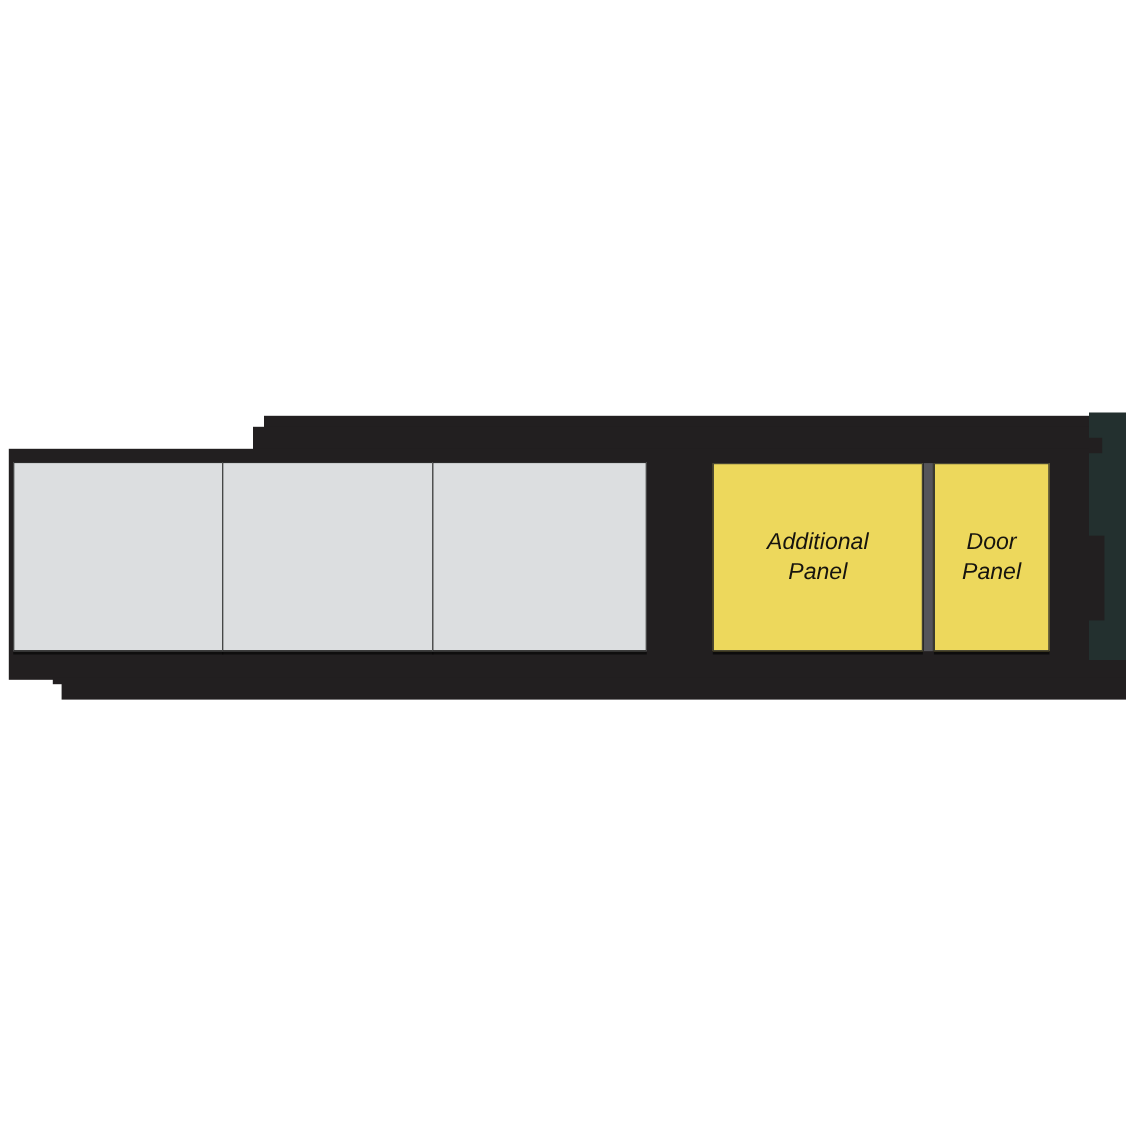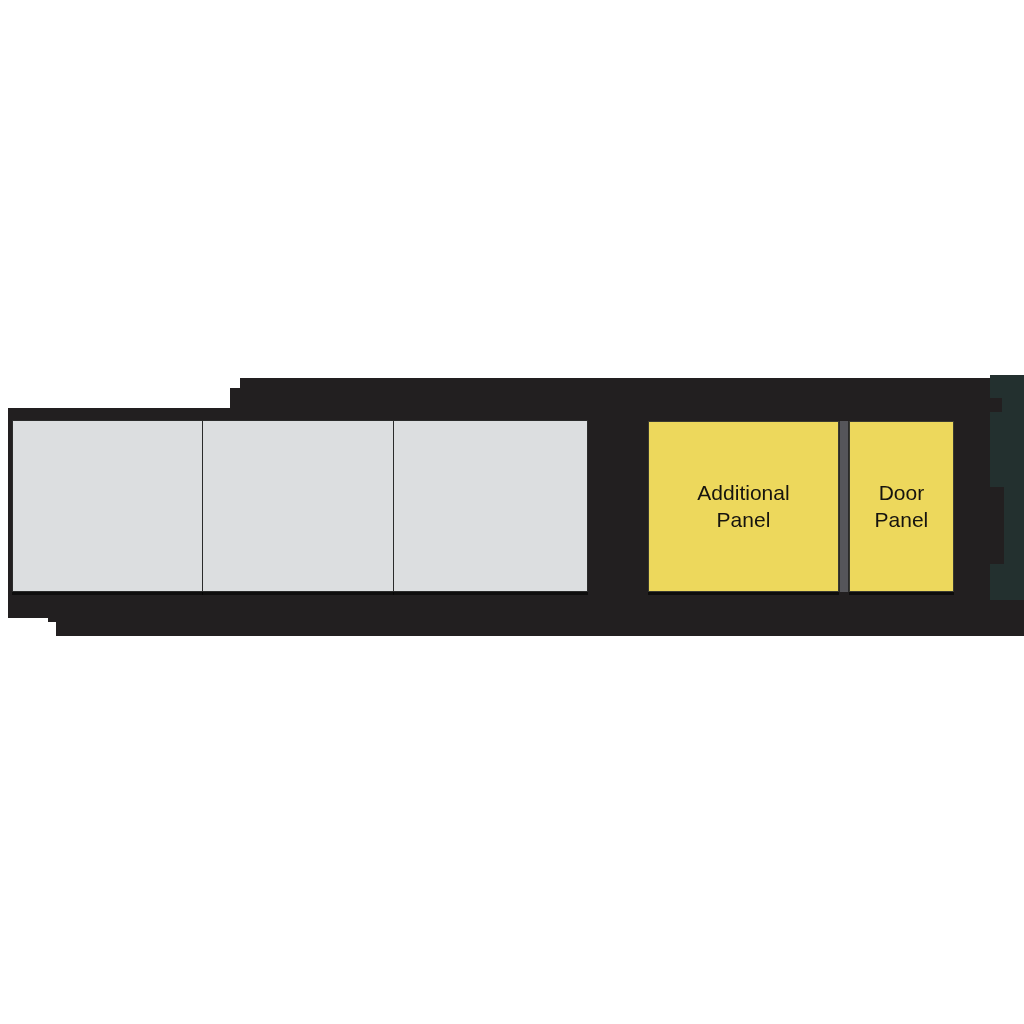--- a/index.html
+++ b/index.html
@@ -96,20 +96,21 @@
     width: 10px;
     background: #55555a;
     border-left: 1px solid #2a2a2a;
     border-right: 1px solid #2a2a2a;
     box-sizing: border-box;
     align-self: stretch;
   }
   .panel-label {
     display: block;
     padding: 0 6px;
+    font-style: italic;
   }
 </style>
 </head>
 <body>
 
 <div id="stage">
 
   <div class="body-shape" id="body-step-top1"></div>
   <div class="body-shape" id="body-step-top2"></div>
   <div class="body-shape" id="body-main"></div>

